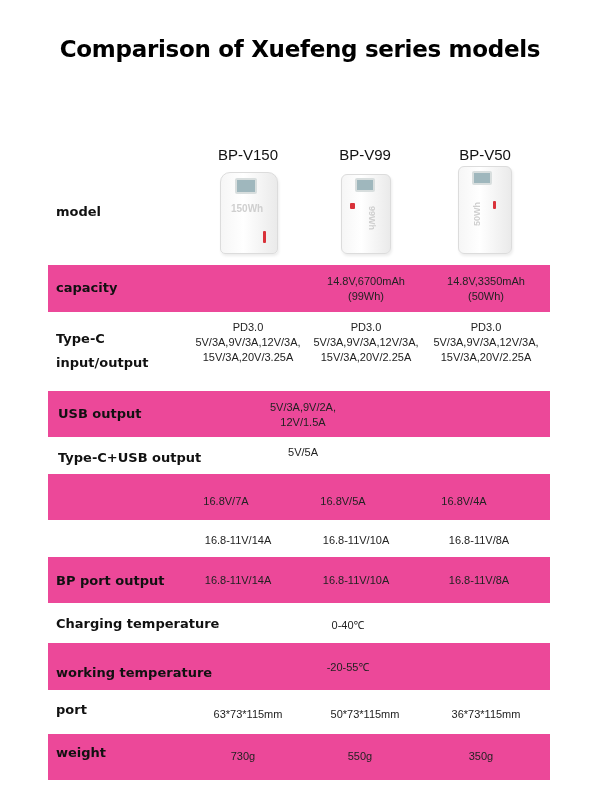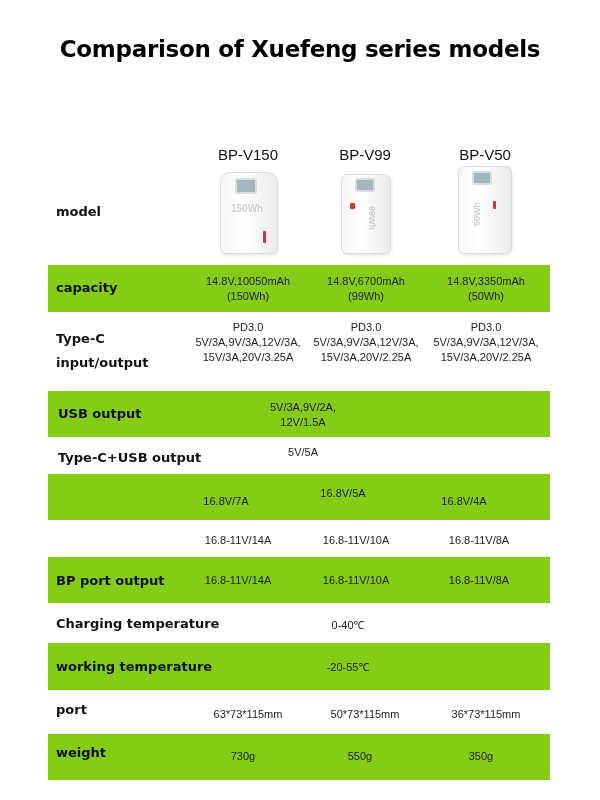--- a/index.html
+++ b/index.html
@@ -1,20 +1,20 @@
 <!DOCTYPE html>
 <html><head>
 <meta charset="utf-8">
 <style>
   html, body { margin:0; padding:0; background:#ffffff; }
   body { width:600px; height:800px; position:relative; overflow:hidden; font-family:"DejaVu Sans", "Liberation Sans", sans-serif; color:#111; }
   .title { position:absolute; top:36px; left:0; width:600px; text-align:center; font-size:23px; font-weight:bold; letter-spacing:-0.3px; color:#000; }
   .model-name { position:absolute; top:146px; font-family:"Liberation Sans", sans-serif; font-size:15px; color:#111; text-align:center; width:110px; }
   .row { position:absolute; left:48px; width:502px; }
-  .row.grey { background:#84cc16; }
+  .row.grey { background:#ec4899; }
   .label { position:absolute; left:8px; font-size:13px; font-weight:bold; color:#111; line-height:20px; }
   .cell { position:absolute; font-family:"Liberation Sans", sans-serif; font-size:11px; color:#222; text-align:center; line-height:15px; width:124px; }
   .span-cell { position:absolute; font-family:"Liberation Sans", sans-serif; font-size:11px; color:#222; text-align:center; line-height:15px; width:200px; }
 
   
   .battery { position:absolute; background:linear-gradient(90deg,#f6f6f6 0%,#ffffff 40%,#eaeaea 100%); border:1px solid #dcdcdc; border-radius:6px; box-shadow:1px 2px 3px rgba(0,0,0,0.08); }
   .screen { position:absolute; background:#9fb7bd; border:2px solid #d8dede; border-radius:2px; }
   .redmark { position:absolute; background:#d9323a; border-radius:1px; }
   .brandtxt { position:absolute; font-family:"Liberation Sans", sans-serif; font-weight:bold; color:#cfcfcf; font-size:9px; }
 </style>
@@ -42,24 +42,20 @@
   <div class="brandtxt" style="left:18px;top:38px;transform:rotate(90deg);font-size:9px;">99Wh</div>
 </div>
 <div class="battery" style="left:458px;top:166px;width:52px;height:86px;">
   <div class="screen" style="left:13px;top:4px;width:16px;height:10px;"></div>
   <div class="brandtxt" style="left:6px;top:42px;transform:rotate(-90deg);font-size:9px;">50Wh</div>
   <div class="redmark" style="left:34px;top:34px;width:3px;height:8px;"></div>
 </div>
 
 <div class="row grey" style="top:265px;height:47px;">
   <div class="label" style="top:13px;">capacity</div>
-  <div class="cell" style="left:138px;top:9px;">
-    <div>14.8V,10050mAh</div>
-    <div>(150Wh)</div>
-  </div>
   <div class="cell" style="left:256px;top:9px;">
     <div>14.8V,6700mAh</div>
     <div>(99Wh)</div>
   </div>
   <div class="cell" style="left:376px;top:9px;">
     <div>14.8V,3350mAh</div>
     <div>(50Wh)</div>
   </div>
 </div>
 
@@ -93,21 +89,21 @@
   </div>
 </div>
 
 <div class="row" style="top:437px;height:37px;">
   <div class="label" style="top:11px;left:10px;">Type-C+USB output</div>
   <div class="span-cell" style="left:215px;top:8px;width:80px;">5V/5A</div>
 </div>
 
 <div class="row grey" style="top:474px;height:46px;">
   <div class="cell" style="left:128px;top:20px;width:100px;">16.8V/7A</div>
-  <div class="cell" style="left:245px;top:12px;width:100px;">16.8V/5A</div>
+  <div class="cell" style="left:245px;top:20px;width:100px;">16.8V/5A</div>
   <div class="cell" style="left:366px;top:20px;width:100px;">16.8V/4A</div>
 </div>
 
 <div class="row" style="top:520px;height:37px;">
   <div class="cell" style="left:140px;top:13px;width:100px;">16.8-11V/14A</div>
   <div class="cell" style="left:258px;top:13px;width:100px;">16.8-11V/10A</div>
   <div class="cell" style="left:381px;top:13px;width:100px;">16.8-11V/8A</div>
 </div>
 
 <div class="row grey" style="top:557px;height:46px;">
@@ -116,21 +112,21 @@
   <div class="cell" style="left:258px;top:16px;width:100px;">16.8-11V/10A</div>
   <div class="cell" style="left:381px;top:16px;width:100px;">16.8-11V/8A</div>
 </div>
 
 <div class="row" style="top:603px;height:40px;">
   <div class="label" style="top:11px;">Charging temperature</div>
   <div class="span-cell" style="left:265px;top:15px;width:70px;">0-40℃</div>
 </div>
 
 <div class="row grey" style="top:643px;height:47px;">
-  <div class="label" style="top:14px;text-align:right;">working temperature</div>
+  <div class="label" style="top:20px;text-align:right;">working temperature</div>
   <div class="span-cell" style="left:260px;top:17px;width:80px;">-20-55℃</div>
 </div>
 
 <div class="row" style="top:690px;height:44px;">
   <div class="label" style="top:10px;">port</div>
   <div class="cell" style="left:150px;top:17px;width:100px;">63*73*115mm</div>
   <div class="cell" style="left:267px;top:17px;width:100px;">50*73*115mm</div>
   <div class="cell" style="left:388px;top:17px;width:100px;">36*73*115mm</div>
 </div>
 

